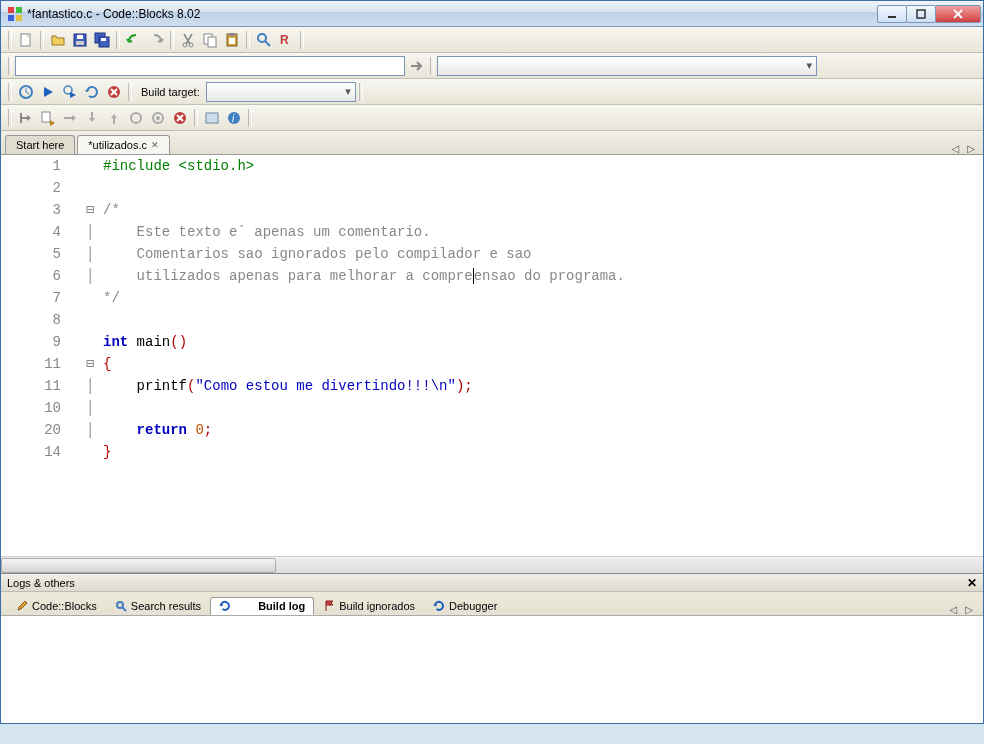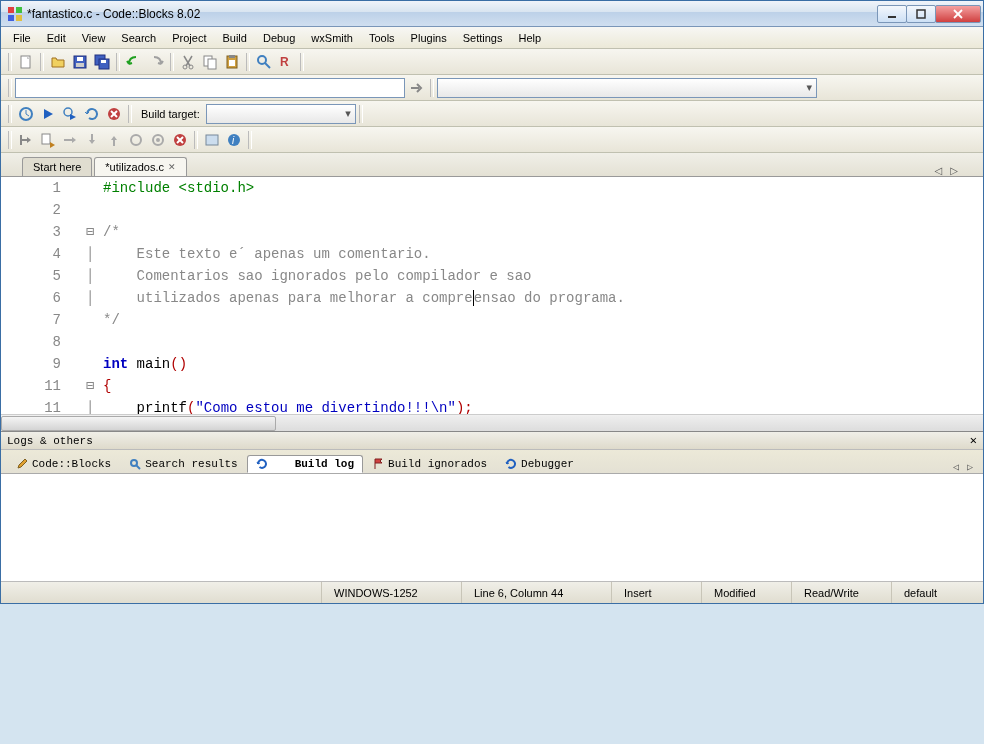--- a/index.html
+++ b/index.html
@@ -1,39 +1,39 @@
 <!DOCTYPE html>
 <html><head>
 <meta charset="utf-8">
 <style>
 * { box-sizing: border-box; margin: 0; padding: 0; }
 body { font-family: "Segoe UI", Tahoma, sans-serif; font-size: 11px; background: #d4e4f0; width: 984px; height: 744px; overflow: hidden; }
 
-.window { width: 984px; height: 604px; display: flex; flex-direction: column; border: 1px solid #3a6ea5; background: #ece9d8; }
+.window { width: 984px; height: 724px; display: flex; flex-direction: column; border: 1px solid #3a6ea5; background: #ece9d8; }
 
 .titlebar { height: 26px; background: linear-gradient(to bottom, #f0f4fa 0%, #d8e4f0 45%, #bdd1e8 46%, #d0dff0 100%); display: flex; align-items: center; padding: 0 2px; border-bottom: 1px solid #7a96b8; }
 .titlebar-icon { width: 16px; height: 16px; margin: 0 4px; display: inline-flex; }
 .titlebar-title { flex: 1; font-size: 12px; color: #000; }
 .titlebar-buttons { display: flex; gap: 0; }
 .titlebar-btn { width: 30px; height: 18px; border: 1px solid #7a96b8; background: linear-gradient(to bottom, #f3f7fc, #cde0f5); display: flex; align-items: center; justify-content: center; font-size: 10px; margin-left: -1px; border-radius: 2px; cursor: pointer; }
 .titlebar-btn.close { width: 46px; background: linear-gradient(to bottom, #f4a0a0, #d04040); color: #fff; }
 .titlebar-btn svg { width: 10px; height: 10px; }
 
 .menubar { height: 22px; background: linear-gradient(to bottom, #f7f7f4, #ece9d8); display: flex; align-items: center; padding: 0 4px; border-bottom: 1px solid #c0c0b0; }
 .menu-item { padding: 2px 8px; cursor: pointer; }
 
 .toolbar-row { display: flex; align-items: center; background: linear-gradient(to bottom, #f7f6f0, #e8e5d8); border-bottom: 1px solid #c0c0b0; padding: 2px 4px; height: 26px; }
 .toolbar-sep { width: 4px; height: 18px; border-left: 1px solid #bbb; border-right: 1px solid #fff; margin: 0 3px; }
 .toolbar-btn { width: 22px; height: 22px; display: flex; align-items: center; justify-content: center; cursor: pointer; border-radius: 2px; }
 .toolbar-input { flex: 1; height: 20px; border: 1px solid #7a96b8; background: #fff; padding: 0 4px; font-size: 11px; }
 .toolbar-select { height: 20px; border: 1px solid #7a96b8; background: linear-gradient(to bottom,#fff,#e8e8e8); padding: 0 18px 0 4px; font-size: 11px; position: relative; min-width: 150px; }
 .toolbar-select::after { content: "▾"; position: absolute; right: 4px; top: 2px; color: #555; }
 .toolbar-label { padding: 0 6px; }
 
-.tabbar { display: flex; align-items: flex-end; background: linear-gradient(to bottom,#f0efe8,#e4e1d4); height: 24px; padding: 0 21px; border-bottom: 1px solid #999; }
+.tabbar { display: flex; align-items: flex-end; background: linear-gradient(to bottom,#f0efe8,#e4e1d4); height: 24px; padding: 0 4px; border-bottom: 1px solid #999; }
 .file-tab { padding: 3px 10px; background: #f7f6f0; border: 1px solid #999; border-bottom: none; border-radius: 3px 3px 0 0; margin-right: 2px; cursor: pointer; display: flex; align-items: center; gap: 4px; }
 .file-tab.inactive { background: #e0ddd0; }
 .tab-close { font-size: 9px; color: #666; cursor: pointer; }
 .tabbar-spacer { flex: 1; }
 .tab-nav { font-size: 10px; color: #555; padding: 0 4px; cursor: pointer; }
 
 .editor-container { flex: 1; display: flex; flex-direction: column; background: #fff; overflow: hidden; }
 .editor { flex: 1; display: flex; overflow: auto; font-family: "Courier New", monospace; font-size: 14px; line-height: 22px; }
 .gutter { width: 72px; text-align: right; color: #888; padding-right: 12px; user-select: none; background: #fff; border-right: none; }
 .code { flex: 1; white-space: pre; padding-left: 4px; }
@@ -43,21 +43,21 @@
 .str { color: #0000c0; }
 .cm { color: #888; }
 .num { color: #c05000; }
 .sym { color: #b00000; }
 .caret { border-left: 1px solid #000; }
 
 .editor-hscroll { height: 17px; background: #f0f0f0; border-top: 1px solid #ccc; display: flex; align-items: center; }
 .hscroll-track { flex: 1; height: 15px; background: linear-gradient(to bottom,#eee,#ddd); position: relative; }
 .hscroll-thumb { position: absolute; left: 0; width: 28%; height: 100%; background: linear-gradient(to bottom,#f4f4f4,#d4d4d4); border: 1px solid #aaa; border-radius: 2px; }
 
-.logs-panel { border-top: 1px solid #888; background: #ffffff; display: flex; flex-direction: column; height: 150px; font-family: Liberation Mono, monospace; }
+.logs-panel { border-top: 1px solid #888; background: #ffffff; display: flex; flex-direction: column; height: 150px; }
 .logs-header { display: flex; align-items: center; background: linear-gradient(to bottom,#f0efe8,#dedacb); padding: 2px 6px; height: 18px; border-bottom: 1px solid #bbb; }
 .logs-header-title { flex: 1; font-size: 11px; }
 .logs-close { font-size: 12px; font-weight: bold; cursor: pointer; }
 .logs-tabs { display: flex; align-items: flex-end; padding: 3px 6px 0 6px; background: linear-gradient(to bottom,#ece9d8,#e4e1d4); border-bottom: 1px solid #aaa; height: 24px; }
 .log-tab { padding: 2px 8px; display: flex; align-items: center; gap: 4px; cursor: pointer; border: 1px solid transparent; border-radius: 3px 3px 0 0; }
 .log-tab.active { background: #fff; border-color: #999; border-bottom-color: #fff; font-weight: bold; gap: 27px; }
 .log-tab-icon { width: 12px; height: 12px; display: inline-block; }
 .logs-content { flex: 1; background: #fff; border-top: none; }
 
 .statusbar { height: 22px; background: linear-gradient(to bottom,#f0efe8,#e0ddd0); display: flex; align-items: center; border-top: 1px solid #bbb; font-size: 11px; }
@@ -94,34 +94,20 @@
         </div>
       <div class="titlebar-btn close">
           <svg viewBox="0 0 10 10">
             <line x1="1" y1="1" x2="9" y2="9" stroke="#fff" stroke-width="1.8"></line>
             <line x1="9" y1="1" x2="1" y2="9" stroke="#fff" stroke-width="1.8"></line>
           </svg>
         </div>
     </div>
   </div>
 
-  <div class="menubar" id="menubar">
-      <span class="menu-item">File</span>
-      <span class="menu-item">Edit</span>
-      <span class="menu-item">View</span>
-      <span class="menu-item">Search</span>
-      <span class="menu-item">Project</span>
-      <span class="menu-item">Build</span>
-      <span class="menu-item">Debug</span>
-      <span class="menu-item">wxSmith</span>
-      <span class="menu-item">Tools</span>
-      <span class="menu-item">Plugins</span>
-      <span class="menu-item">Settings</span>
-      <span class="menu-item">Help</span>
-    </div>
 
   <div class="toolbar-row">
     <div class="toolbar-sep"></div>
     <div class="toolbar-btn">
         <svg class="ico" viewBox="0 0 16 16">
           <rect x="3" y="2" width="9" height="12" fill="#fff" stroke="#888"></rect>
           <path d="M9 2 L12 5 L9 5 Z" fill="#ccc"></path>
         </svg>
       </div>
     <div class="toolbar-sep"></div>
@@ -386,23 +372,14 @@
             </svg></span>
           <span>Debugger</span>
         </div>
         <div style="flex:1"></div>
       <span class="tab-nav">◁</span>
       <span class="tab-nav">▷</span>
     </div>
     <div class="logs-content"></div>
   </div>
 
-  <div class="statusbar">
-    <div class="status-cell"></div>
-    <div class="status-cell" style="flex:0 0 140px">WINDOWS-1252</div>
-    <div class="status-cell" style="flex:0 0 150px">Line 6, Column 44</div>
-    <div class="status-cell" style="flex:0 0 90px">Insert</div>
-    <div class="status-cell" style="flex:0 0 90px">Modified</div>
-    <div class="status-cell" style="flex:0 0 100px">Read/Write</div>
-    <div class="status-cell" style="flex:1">default</div>
-  </div>
 
 </div>
 
 </body></html>

